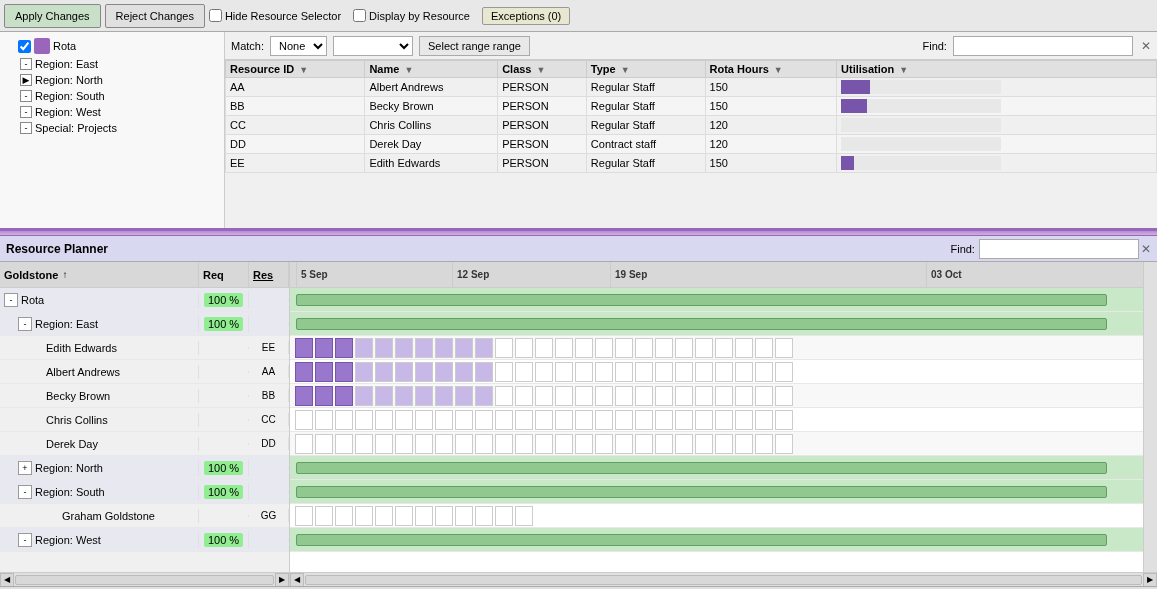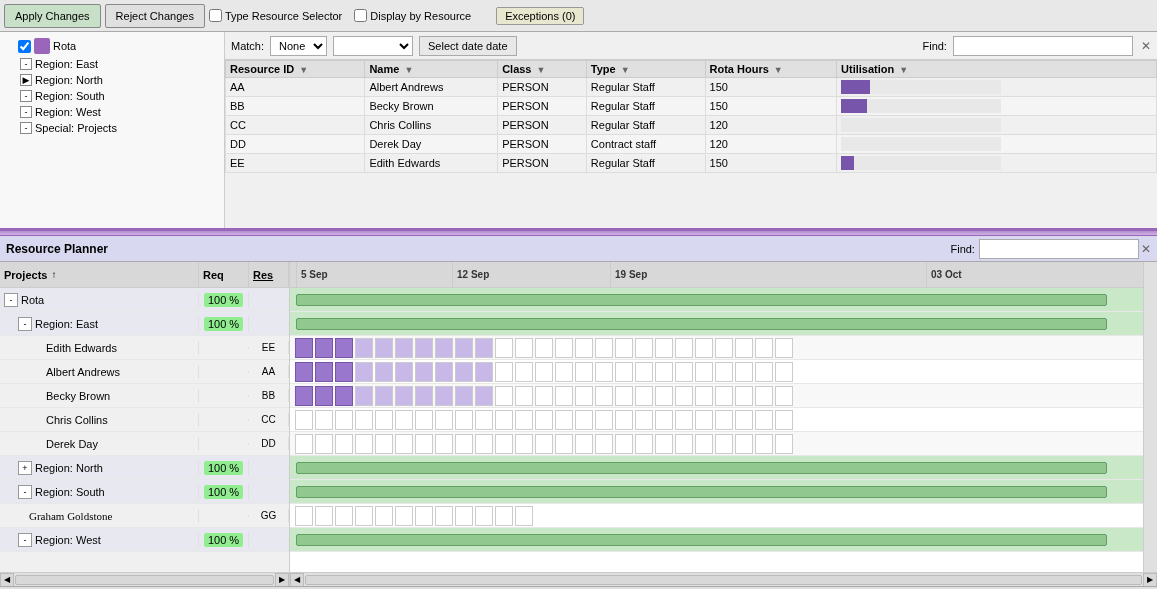--- a/index.html
+++ b/index.html
@@ -164,27 +164,27 @@
     .scroll-track { flex: 1; height: 10px; background: #d8d8d8; border: 1px solid #bbb; margin: 0 1px; border-radius: 2px; }
   </style>
 </head>
 <body>
 
 <div id="top-toolbar">
   <button class="toolbar-btn apply">Apply Changes</button>
   <button class="toolbar-btn reject">Reject Changes</button>
   <label class="toolbar-checkbox-label">
     <input type="checkbox" style="">
-    <span>Type Resource Selector</span>
+    <span>Hide Resource Selector</span>
   </label>
   <label class="toolbar-checkbox-label" style="margin-left:8px;">
     <input type="checkbox" style="">
     <span>Display by Resource</span>
   </label>
-  <button class="exceptions-btn" style="margin-left:21px;">Exceptions (0)</button>
+  <button class="exceptions-btn" style="margin-left:8px;">Exceptions (0)</button>
 </div>
 
 <div id="upper-panel">
 
   <div id="tree-panel">
 
     <div class="tree-item">
       <span style="width:14px; display:inline-block;"></span>
       <input type="checkbox" class="tree-checkbox" checked="" style="">
       <span class="tree-icon"></span>
@@ -216,21 +216,21 @@
   <div id="grid-panel">
 
     <div id="match-bar">
       <span class="match-label">Match:</span>
       <select class="match-select">
         <option>None</option>
       </select>
       <select class="match-select2">
         <option></option>
       </select>
-      <button class="date-range-btn">Select date date</button>
+      <button class="date-range-btn">Select range range</button>
       <span class="find-label">Find:</span>
       <input class="find-input" type="text" style="">
       <span class="find-x">✕</span>
     </div>
 
     <div id="data-table">
       <table class="data-table">
         <thead>
           <tr>
             <th>Resource ID <span class="filter-icon">▼</span></th>
@@ -316,21 +316,21 @@
     <span class="planner-find-label">Find:</span>
     <input class="planner-find-input" type="text" style="">
     <span class="planner-find-x">✕</span>
   </div>
 
   <div id="planner-body">
 
     <div id="resource-list">
       <div id="resource-list-header">
         <div class="rl-col-header rl-col-resource">
-          <span>Projects</span>
+          <span>Goldstone</span>
           <span style="margin-left:4px; font-size:10px;">↑</span>
         </div>
         <div class="rl-col-header rl-col-req">
           <span>Req</span>
         </div>
         <div class="rl-col-header rl-col-res">
           <span>Res</span>
         </div>
       </div>
       <div id="resource-list-body">
@@ -408,21 +408,21 @@
             <div class="rl-cell rl-cell-name" style="padding-left:18px;">
               <span class="row-toggle">-</span>
               <span>Region: South</span>
             </div>
             <div class="rl-cell rl-cell-req">
               <span class="pct-green">100 %</span>
             </div>
             <div class="rl-cell rl-cell-res"></div>
           </div>
           <div class="rl-row">
-            <div class="rl-cell rl-cell-name" style="padding-left:15px;font-family:Liberation Serif, serif;">
+            <div class="rl-cell rl-cell-name" style="padding-left:48px;">
               <span style="width:14px; display:inline-block;"></span>
               <span>Graham Goldstone</span>
             </div>
             <div class="rl-cell rl-cell-req"></div>
             <div class="rl-cell rl-cell-res">GG</div>
           </div>
           <div class="rl-row group-row">
             <div class="rl-cell rl-cell-name" style="padding-left:18px;">
               <span class="row-toggle">-</span>
               <span>Region: West</span>

